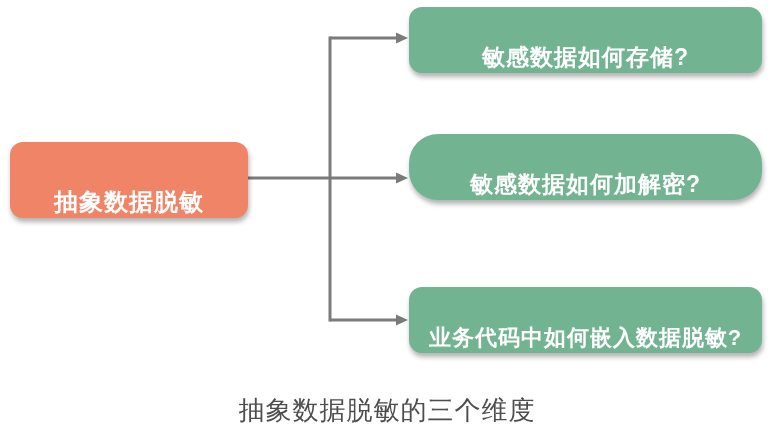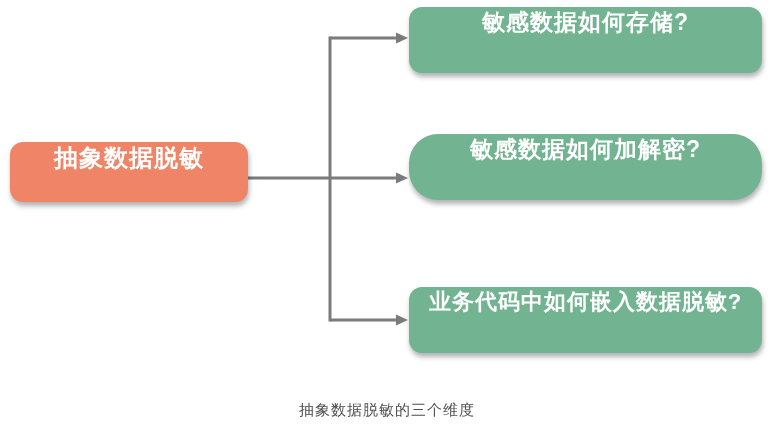--- a/index.html
+++ b/index.html
@@ -33,53 +33,53 @@
   .connector-svg line {
     stroke: var(--connector-gray);
     stroke-width: 3;
   }
   .connector-svg polygon {
     fill: var(--connector-gray);
   }
   .node {
     position: absolute;
     display: flex;
-    align-items: flex-start;
+    align-items: flex-end;
     justify-content: center;
     text-align: center;
     border-radius: 13px;
     color: var(--box-text);
     font-weight: bold;
     font-size: 23px;
     letter-spacing: 1px;
     box-shadow: 1px 4px 5px rgba(0,0,0,0.30);
   }
   .node-root {
     left: 10px; top: 142px;
-    width: 238px; height: 60px;
+    width: 238px; height: 76px;
     background: var(--accent-orange);
     font-size: 24px;
   }
   .node-branch {
     left: 409px;
     width: 353px; height: 66px;
     background: var(--accent-green);
   }
   .node-branch-0 { top: 7px; }
   .node-branch-1 { top: 134px; border-radius: 29px; }
   .node-branch-2 { top: 287px; font-size: 22px; font-family: Liberation Mono, monospace; }
   .caption {
     position: absolute;
     left: 0; right: 0;
     top: 396px;
     height: 28px;
     line-height: 28px;
     text-align: center;
     color: var(--caption-gray);
-    font-size: 15px;
+    font-size: 26px;
     letter-spacing: 1px;
   }
   .watermark {
     position: absolute;
     left: 650px; top: 401px;
     width: 120px; height: 30px;
     border-radius: 15px;
     background: var(--watermark-bg);
     color: var(--watermark-text);
     font-size: 16px;

